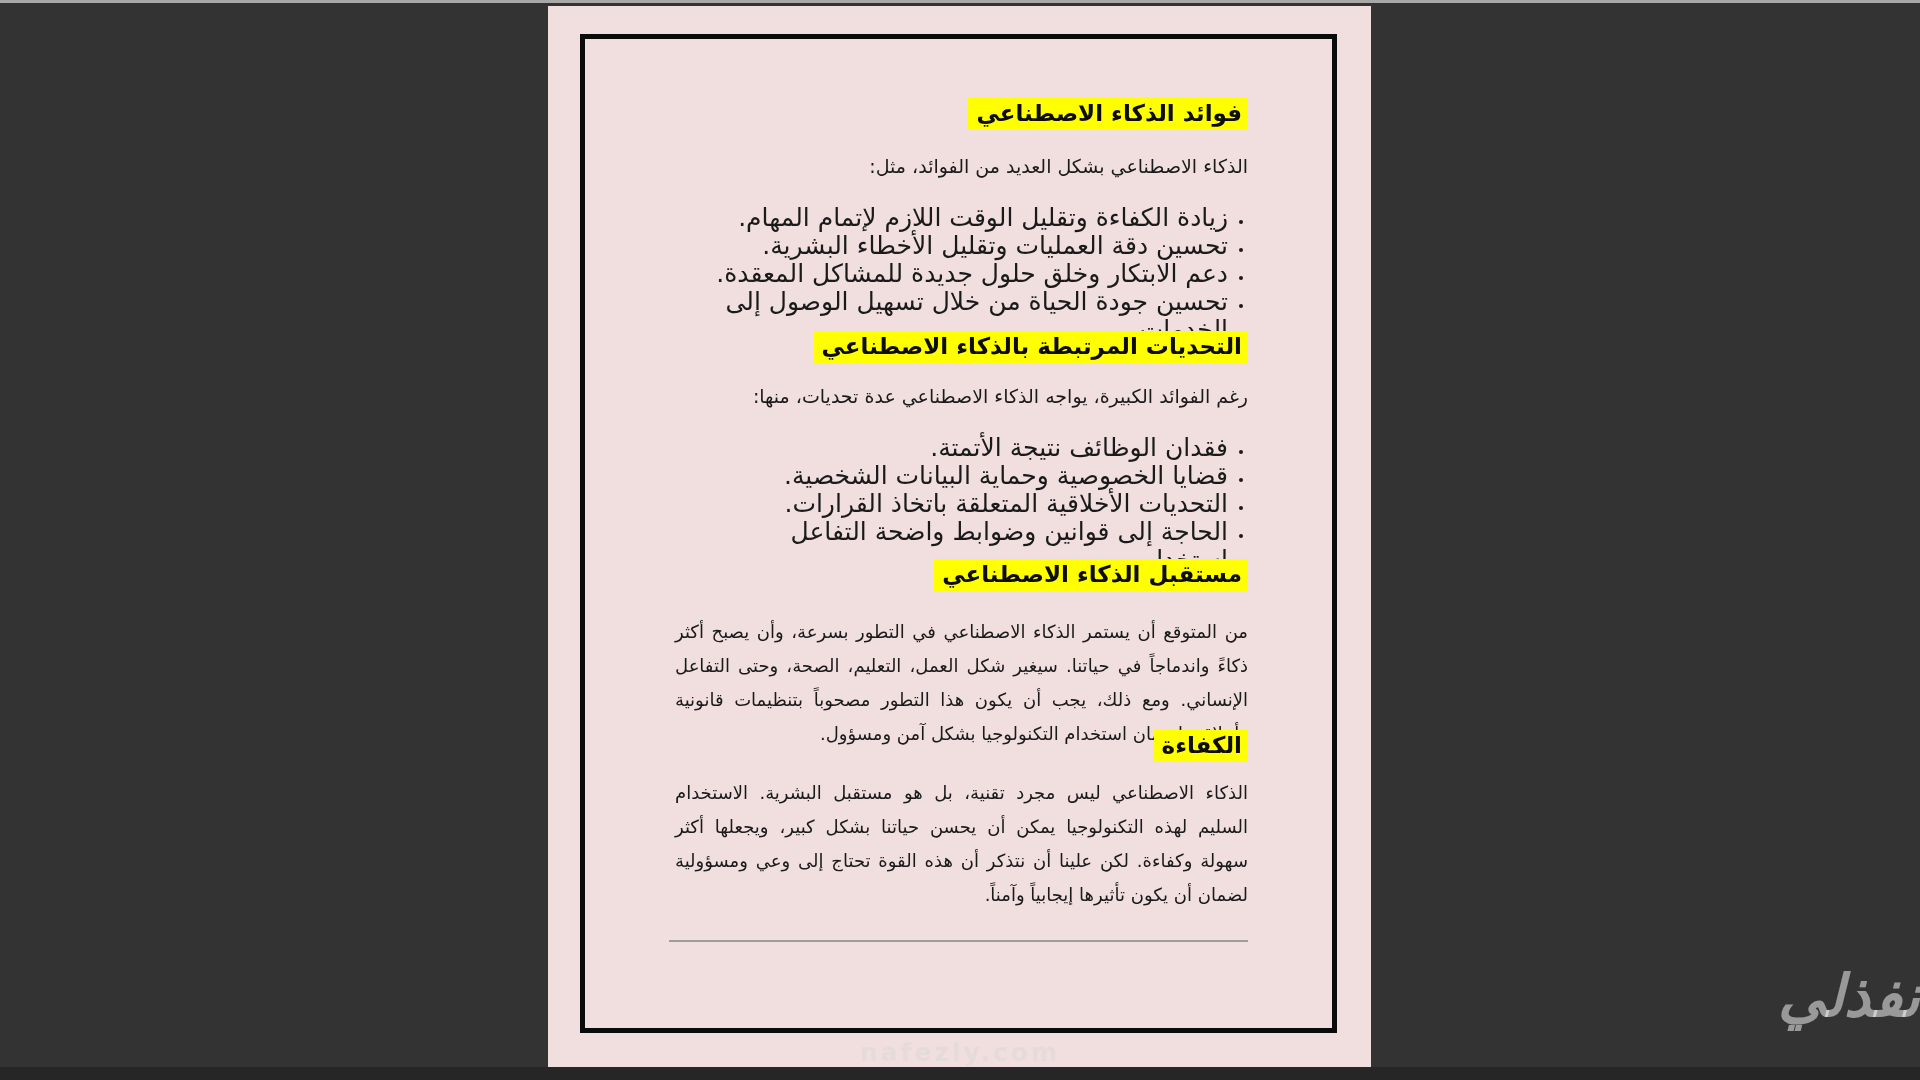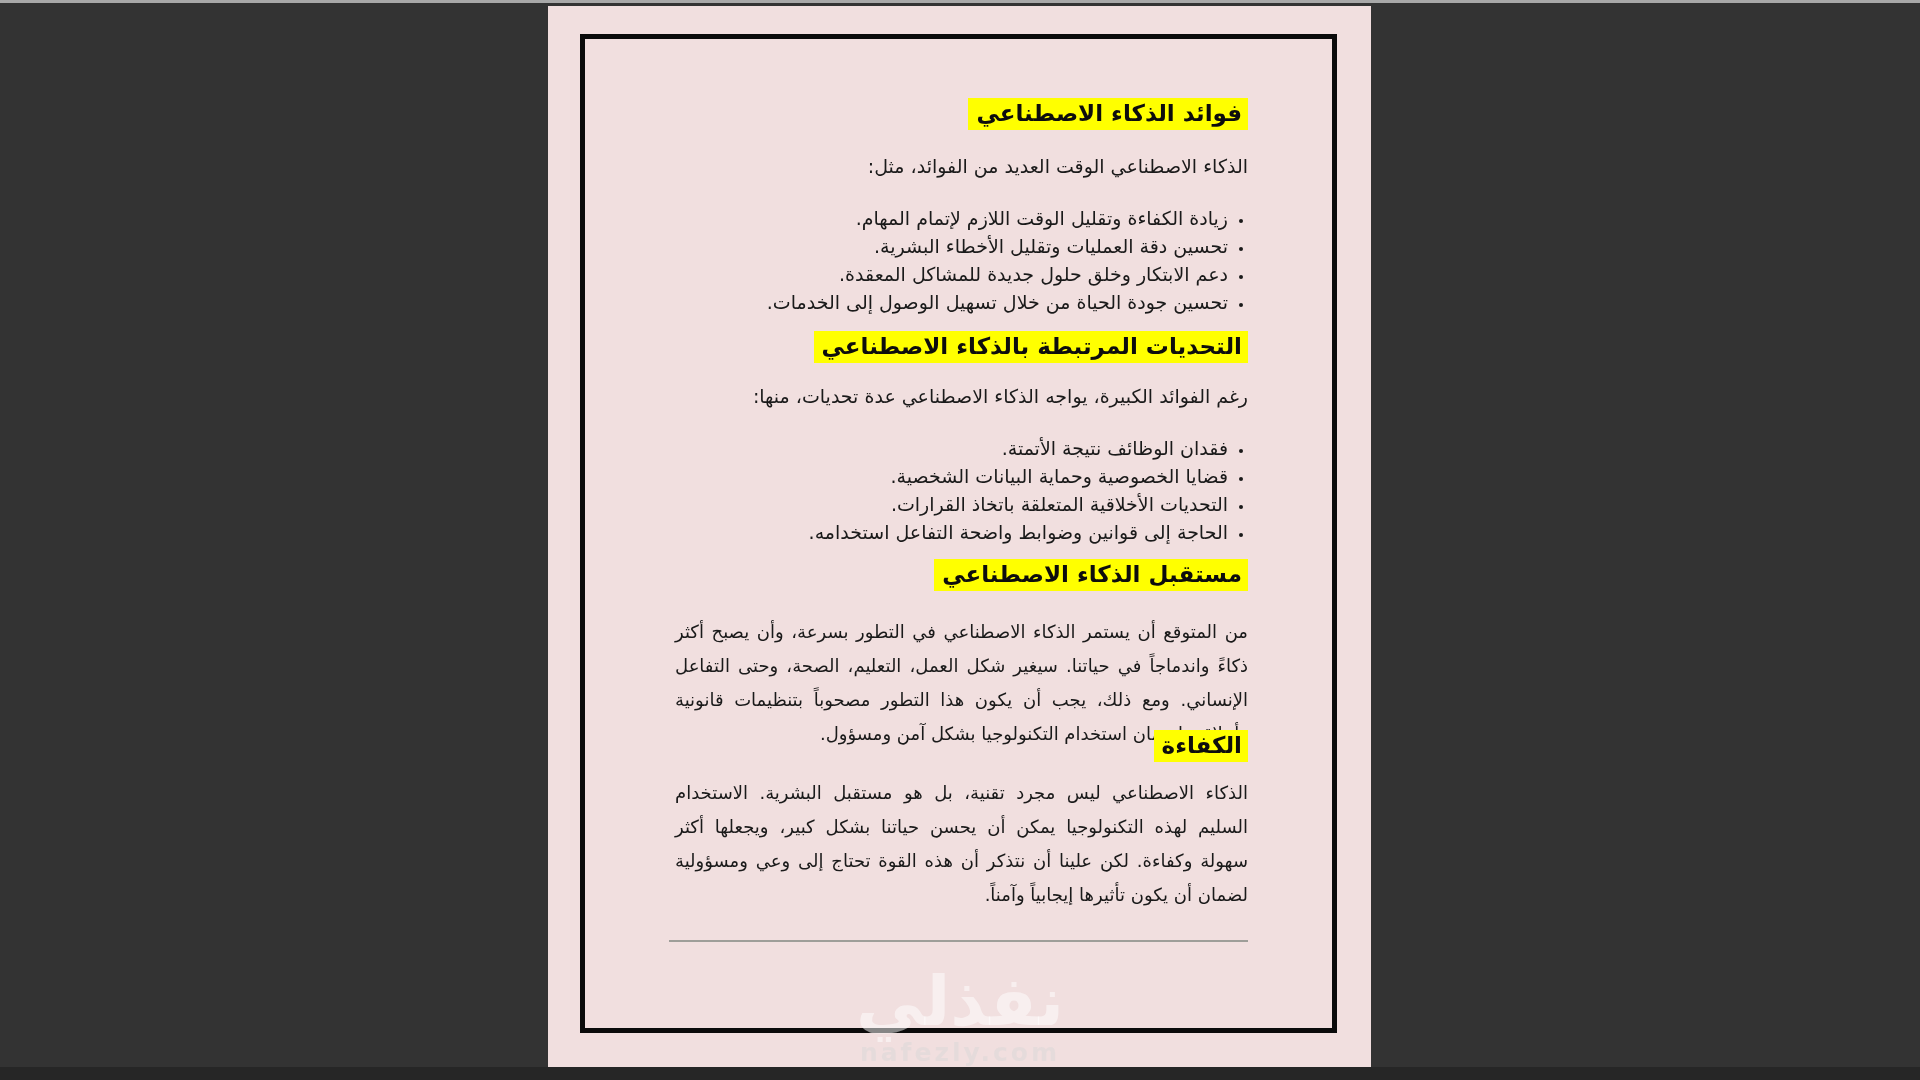--- a/index.html
+++ b/index.html
@@ -51,43 +51,44 @@
     font-size: 19px;
     line-height: 26px;
   }
   ul.doc-list {
     list-style: disc;
     list-style-position: outside;
     padding-right: 20px;
     margin-left: 6px;
   }
   ul.doc-list li {
-    font-size: 19px;
+    font-size: 25px;
     line-height: 28px;
     text-align: right;
   }
   ul.doc-list li::marker { font-size: 13px; }
   .para {
     font-size: 18px;
     line-height: 34px;
     text-align: justify;
   }
   .divider {
     position: absolute; left: 121px; top: 934px; width: 579px; height: 0;
     border-top: 2px solid #9e9e99;
   }
 
   .watermark-logo {
     position: absolute; left: 0; top: 962px; width: 1920px;
-    text-align: center;
-    font-size: 68px; font-weight: 700;
+    text-align: right;
+    font-size: 58px; font-weight: 700;
     color: rgba(255,255,255,0.5);
     direction: rtl;
     letter-spacing: 2px;
     pointer-events: none;
+    font-style: italic;
   }
   .watermark-site {
     position: absolute; left: 0; top: 1038px; width: 1920px;
     text-align: center;
     font-size: 25px; font-weight: 700;
     color: rgba(222,216,216,0.6);
     letter-spacing: 3px;
     pointer-events: none;
   }
 
@@ -110,21 +111,21 @@
   <div class="top-strip"></div>
 
   <div class="paper">
     <div class="inner-frame"></div>
 
     <div class="content">
 
       <div class="block t-h1">
         <span class="hl-heading">فوائد الذكاء الاصطناعي</span>
       </div>
-      <div class="block t-in1 intro">الذكاء الاصطناعي الوقت العديد من الفوائد، مثل:</div>
+      <div class="block t-in1 intro">الذكاء الاصطناعي بشكل العديد من الفوائد، مثل:</div>
       <div class="block t-ls1">
         <ul class="doc-list">
           <li>زيادة الكفاءة وتقليل الوقت اللازم لإتمام المهام.</li>
           <li>تحسين دقة العمليات وتقليل الأخطاء البشرية.</li>
           <li>دعم الابتكار وخلق حلول جديدة للمشاكل المعقدة.</li>
           <li>تحسين جودة الحياة من خلال تسهيل الوصول إلى الخدمات.</li>
         </ul>
       </div>
 
       <div class="block t-h2">

